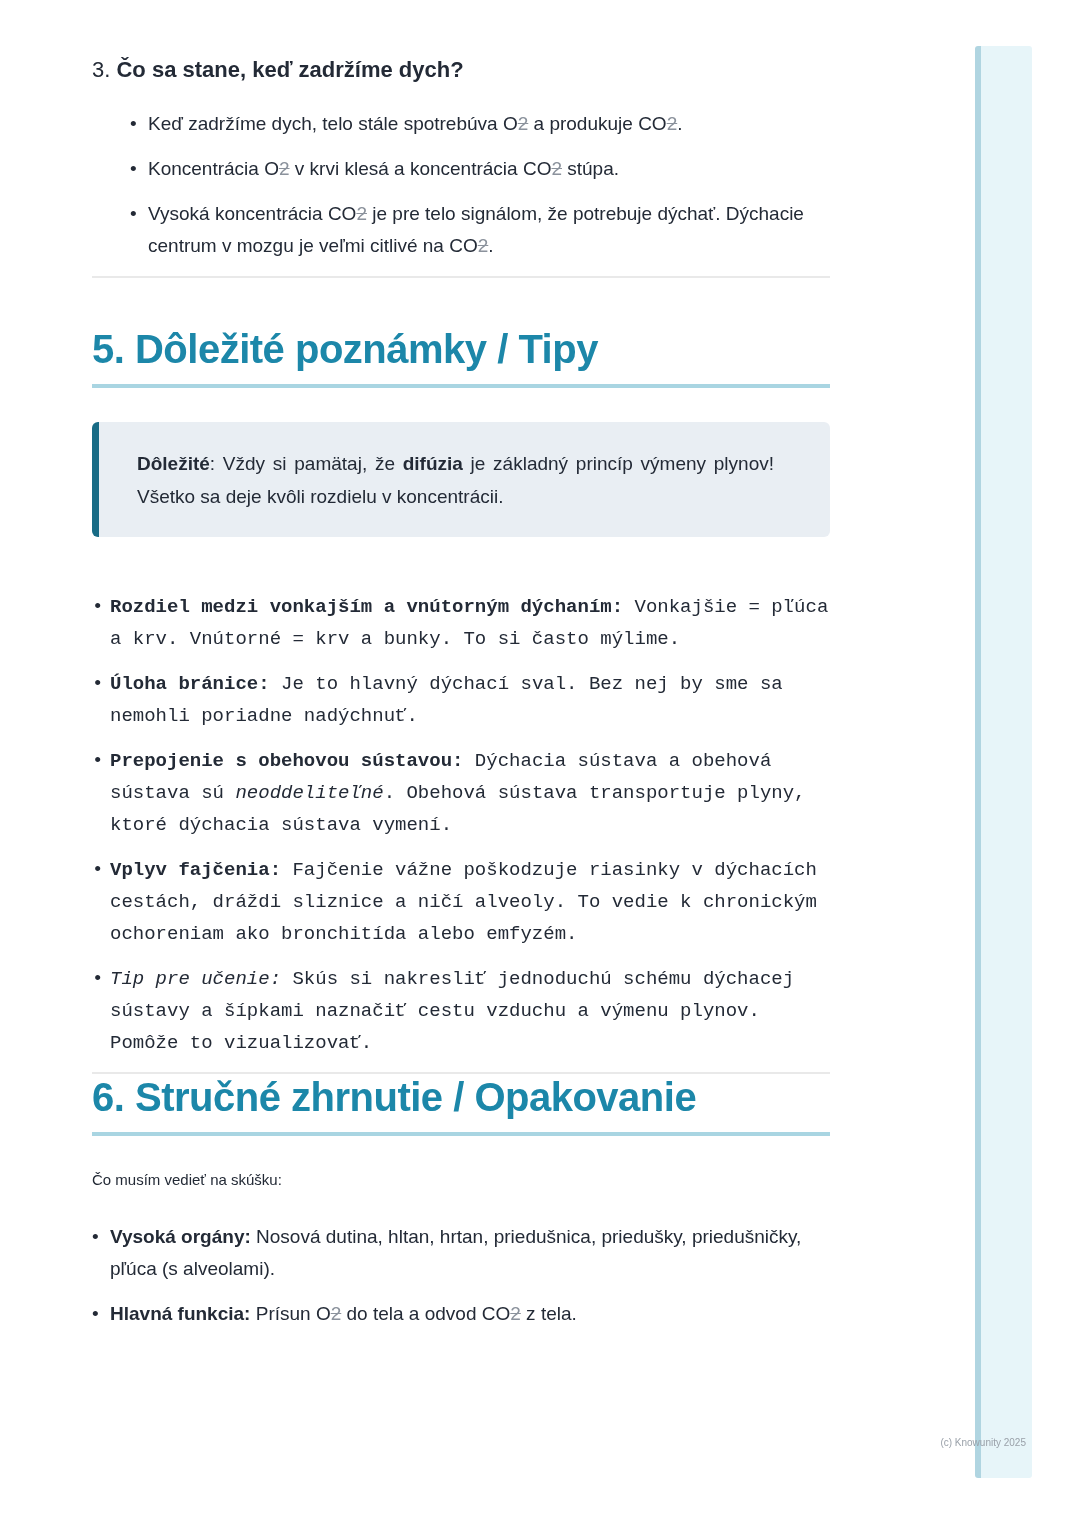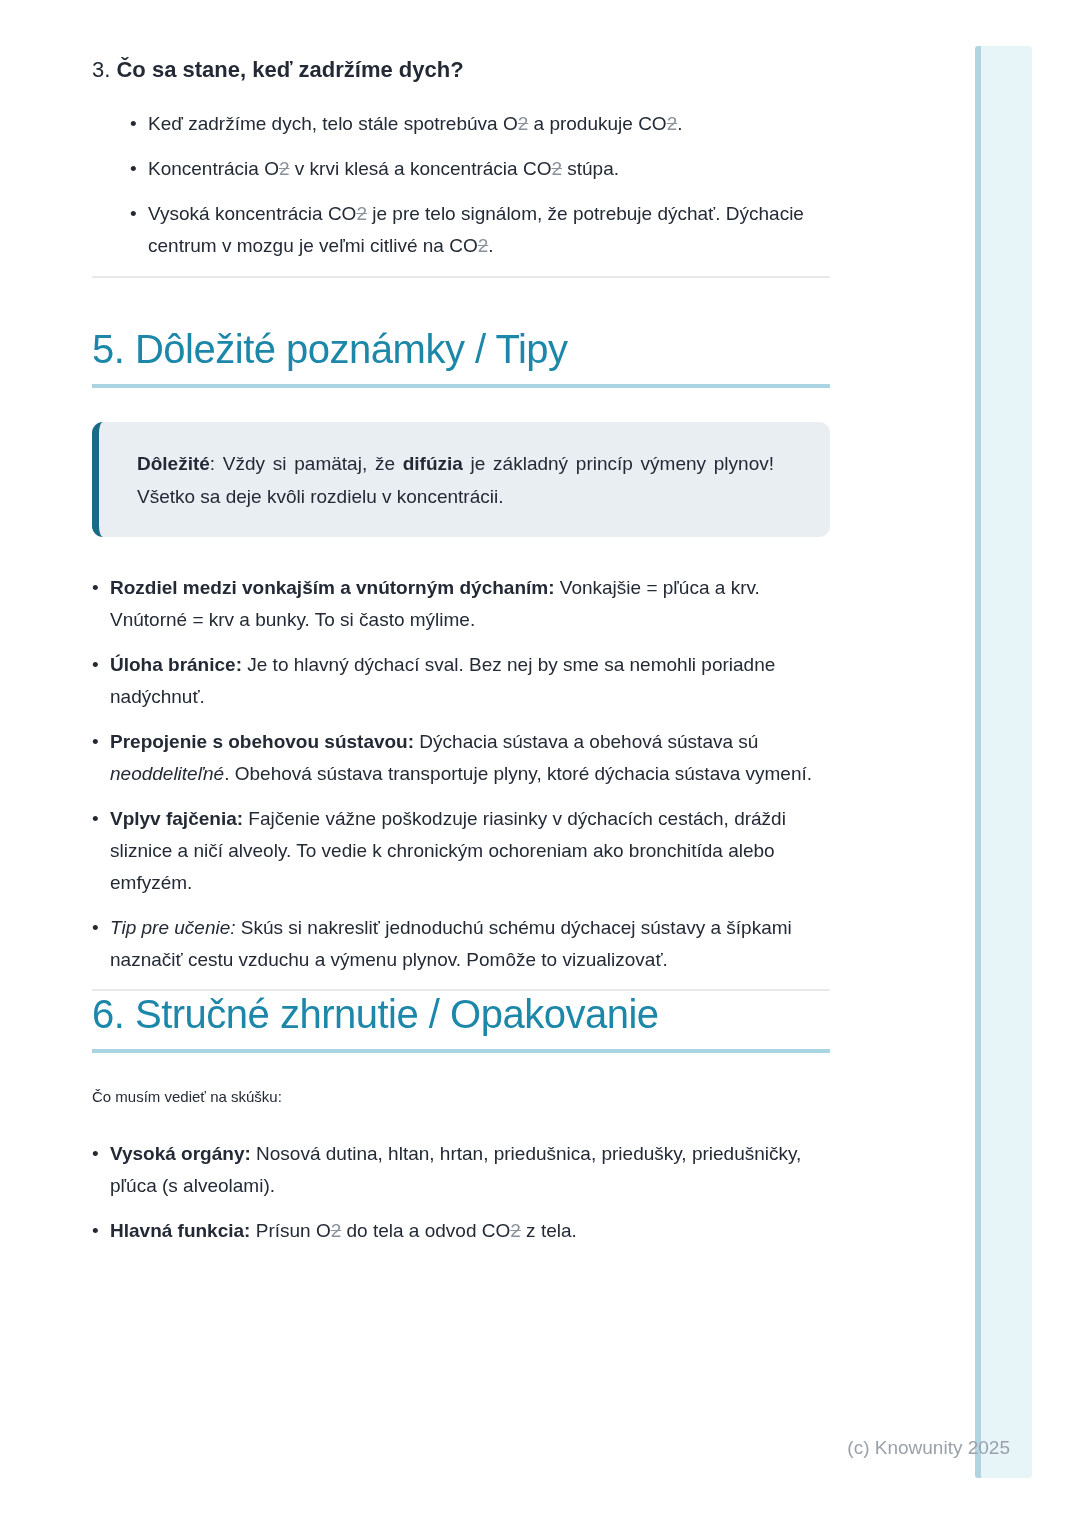--- a/index.html
+++ b/index.html
@@ -48,48 +48,48 @@
   }
   .q-list{
     margin-top:25px;
     padding-left:56px;
   }
   .q-list li{margin-bottom:13px;}
   .note-list, .summary-list{
     padding-left:18px;
   }
   .note-list li, .summary-list li{margin-bottom:13px;}
-  .note-list{margin-top:35px;}
+  .note-list{margin-top:54px;font-family:Liberation Mono, monospace;}
   .summary-list{margin-top:25px;}
   
   .divider{
     border:none;
     border-top:2px solid var(--divider);
     margin:0;
   }
   .divider-1{margin-top:14px;}
   .divider-2{margin-top:9px;}
   
   h2.section-title{
     font-size:40px;
-    font-weight:400;
+    font-weight:700;
     color:var(--accent);
     letter-spacing:-0.5px;
     line-height:46px;
     padding-bottom:12px;
     border-bottom:4px solid var(--underline);
   }
   .h2-5{margin-top:48px;}
   .h2-6{}
   
   .callout{
     margin-top:34px;
     background:var(--callout-bg);
     border-left:7px solid var(--callout-border);
-    border-radius:11px;
+    border-radius:6px;
     padding:25px 56px 24px 38px;
     font-size:19px;
     line-height:33px;
     text-align:justify;
   }
   
   .run-b{font-weight:700;}
   .run-i{font-style:italic;}
   .run-strike{
     color:var(--strike);
@@ -106,24 +106,24 @@
     left:975px; top:46px;
     width:57px; height:1432px;
     background:var(--sidebar-bg);
     border-left:6px solid var(--sidebar-edge);
     border-radius:3px;
   }
   
   .footer{
     position:absolute;
     top:1437px;
-    left:0;
+    left:16px;
     width:1010px;
     text-align:right;
-    font-size:19px;
+    font-size:10px;
     color:var(--footer);
     z-index:2;
   }
 </style>
 </head>
 <body>
 
 <div class="page">
 
   <div class="q-heading">

